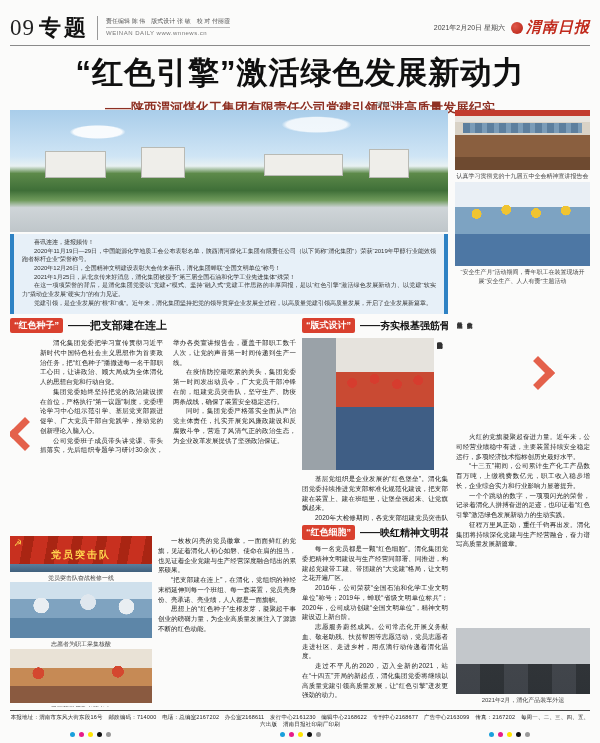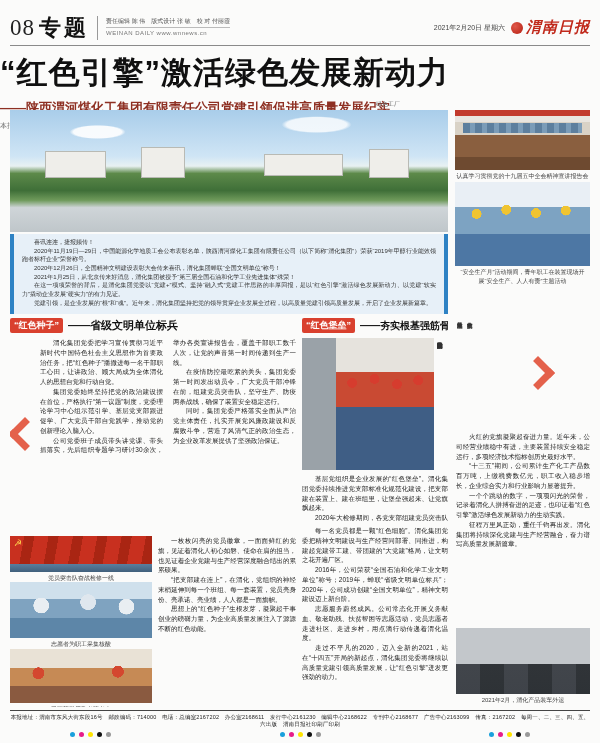--- a/index.html
+++ b/index.html
@@ -15,21 +15,21 @@
   .hdr-div { width:1px; height:24px; background:#999; margin:0 8px; }
   .credits { font-size:6px; color:#555; line-height:1.6; }
   .credits .l2 { border-top:1px solid #bbb; padding-top:1px; color:#777; letter-spacing:.5px; }
   .hdr-spacer { flex:1; }
   .dateline { font-size:7px; color:#444; margin-right:6px; }
   .masthead { display:flex; align-items:center; }
   .seal { width:12px; height:12px; border-radius:50%; background:radial-gradient(circle at 35% 35%, #e0584a, #b51f12); margin-right:3px; }
   .masthead-txt { font-family:"Liberation Serif", serif; font-style:italic; font-weight:bold; font-size:15px; color:#c0281a; letter-spacing:1px;text-align:center; }
 
   
-  .headblock { position:absolute; top:52px; left:0; width:600px; }
+  .headblock { position:absolute; top:52px; left:0; width:600px; text-align:center; }
   .title { font-size:31px; font-weight:bold; color:#101010; letter-spacing:1px; }
   .subtitle { margin-top:5px; font-size:13px; font-weight:bold; color:#8e3023; }
   .byline { margin-top:4px; font-size:7px; color:#666; }
 
   
   .photo { position:relative; overflow:hidden; background:#ccc; }
   .cap { font-size:6px; color:#444; text-align:center; line-height:1.4; padding:2px 1px 0 1px; }
   .label-chip { position:absolute; top:-10px; right:48px; font-size:6px; color:#666; }
 
   .photo-main { position:absolute; top:110px; left:10px; width:438px; height:122px;
@@ -137,21 +137,21 @@
   .dot { width:5px; height:5px; border-radius:50%; }
   .dc { background:#1aa0dc; } .dm { background:#e61c8a; } .dy { background:#ffe400; }
   .dk { background:#111; } .dg { background:#9a9a9a; }
 </style>
 </head>
 <body>
 
 <div class="page">
 
   <div class="hdr">
-    <span class="pagenum">08</span>
+    <span class="pagenum">09</span>
     <span class="secname">专题</span>
     <span class="hdr-div"></span>
     <span class="credits">
       <span class="l1" style="display:block">责任编辑 陈 伟　版式设计 张 敏　校 对 付丽霞</span>
       <span class="l2" style="display:block">WEINAN DAILY  www.wnnews.cn</span>
     </span>
     <span class="hdr-spacer"></span>
     <span class="dateline">2021年2月20日 星期六</span>
     <span class="masthead">
       <span class="seal"></span>
@@ -185,70 +185,75 @@
       <p>2020年11月19日—29日，中国能源化学地质工会公布表彰名单，陕西渭河煤化工集团有限责任公司（以下简称“渭化集团”）荣获“2019年甲醇行业能效领跑者标杆企业”荣誉称号。</p>
       <p>2020年12月26日，全国精神文明建设表彰大会传来喜讯，渭化集团蝉联“全国文明单位”称号！</p>
       <p>2021年1月25日，从北京传来好消息，渭化集团被授予“第三届全国石油和化学工业先进集体”殊荣！</p>
       <p>在这一项项荣誉的背后，是渭化集团党委以“党建+”模式、坚持“融入式”党建工作思路的丰厚回报，是以“红色引擎”激活绿色发展新动力、以党建“软实力”撬动企业发展“硬实力”的有力见证。</p>
       <p>党建引领，是企业发展的“根”和“魂”。近年来，渭化集团坚持把党的领导贯穿企业发展全过程，以高质量党建引领高质量发展，开启了企业发展新篇章。</p>
     </div>
 
   <div class="col col-l">
     <div class="sec-hd">
       <span class="badge">“红色种子”</span>
-      <span class="sec-title">——省级文明单位标兵</span>
+      <span class="sec-title">——把支部建在连上</span>
     </div>
     <div class="seed-main">
       <div class="chev-wrap">
           <span class="chev chev-left"></span>
         </div>
       <div class="seed-text bodytext">
           <p>渭化集团党委把学习宣传贯彻习近平新时代中国特色社会主义思想作为首要政治任务，把“红色种子”播撒进每一名干部职工心田，让讲政治、顾大局成为全体渭化人的思想自觉和行动自觉。</p>
           <p>集团党委始终坚持把党的政治建设摆在首位，严格执行“第一议题”制度，党委理论学习中心组示范引学、基层党支部跟进促学、广大党员干部自觉践学，推动党的创新理论入脑入心。</p>
           <p>公司党委班子成员带头讲党课、带头抓落实，先后组织专题学习研讨30余次，举办各类宣讲报告会，覆盖干部职工数千人次，让党的声音第一时间传递到生产一线。</p>
           <p>在疫情防控最吃紧的关头，集团党委第一时间发出动员令，广大党员干部冲锋在前，组建党员突击队，坚守生产、防疫两条战线，确保了装置安全稳定运行。</p>
           <p>同时，集团党委严格落实全面从严治党主体责任，扎实开展党风廉政建设和反腐败斗争，营造了风清气正的政治生态，为企业改革发展提供了坚强政治保证。</p>
         </div>
     </div>
     <div class="seed-bottom">
       <div class="lphotos">
         <div class="photo photo-flag">
           <span class="flag-emblem">☭</span>
+          <span class="flag-words">党员突击队</span>
           <span class="crowd"></span>
         </div>
         <div class="cap">党员突击队奋战检修一线</div>
         <div class="photo photo-vacc"></div>
         <div class="cap">志愿者为职工采集核酸</div>
         <div class="photo photo-elder"></div>
         <div class="cap">重阳节慰问敬老院老人</div>
       </div>
       <div class="seed-side bodytext">
           <p>一枚枚闪亮的党员徽章，一面面鲜红的党旗，见证着渭化人初心如磐、使命在肩的担当，也见证着企业党建与生产经营深度融合结出的累累硕果。</p>
           <p>“把支部建在连上”，在渭化，党组织的神经末梢延伸到每一个班组、每一套装置，党员亮身份、亮承诺、亮业绩，人人都是一面旗帜。</p>
           <p>思想上的“红色种子”生根发芽，凝聚起干事创业的磅礴力量，为企业高质量发展注入了源源不断的红色动能。</p>
         </div>
     </div>
   </div>
 
   <div class="col col-m">
     <div class="sec-hd">
-      <span class="badge">“红色堡垒”</span>
+      <span class="badge">“版式设计”</span>
       <span class="sec-title">——夯实根基强筋骨</span>
     </div>
     <div class="fort-photo-row">
       <div class="photo photo-fire"></div>
       <div class="vstrip">
         <span>渭化集团专职消防队整装待发</span>
         <span>时刻守护企业安全生产线</span>
       </div>
     </div>
     <div class="mid-text1 bodytext">
         <p>基层党组织是企业发展的“红色堡垒”。渭化集团党委持续推进党支部标准化规范化建设，把支部建在装置上、建在班组里，让堡垒强起来、让党旗飘起来。</p>
         <p>2020年大检修期间，各党支部组建党员突击队23支，完成急难险重任务百余项，创造了安全、优质、高效检修的新纪录，在压缩工期、调试投运、节省费用等方面发挥了重要作用。</p>
       </div>
+    <div class="sec-hd mid-hd3">
+      <span class="badge">“红色细胞”</span>
+      <span class="sec-title">——映红精神文明花</span>
+    </div>
     <div class="mid-text2 bodytext">
         <p>每一名党员都是一颗“红色细胞”。渭化集团党委把精神文明建设与生产经营同部署、同推进，构建起党建带工建、带团建的“大党建”格局，让文明之花开遍厂区。</p>
         <p>2016年，公司荣获“全国石油和化学工业文明单位”称号；2019年，蝉联“省级文明单位标兵”；2020年，公司成功创建“全国文明单位”，精神文明建设迈上新台阶。</p>
         <p>志愿服务蔚然成风。公司常态化开展义务献血、敬老助残、扶贫帮困等志愿活动，党员志愿者走进社区、走进乡村，用点滴行动传递着渭化温度。</p>
         <p>走过不平凡的2020，迈入全新的2021，站在“十四五”开局的新起点，渭化集团党委将继续以高质量党建引领高质量发展，让“红色引擎”迸发更强劲的动力。</p>
       </div>
   </div>
 
   <div class="col col-r">
     <div class="r-top">

